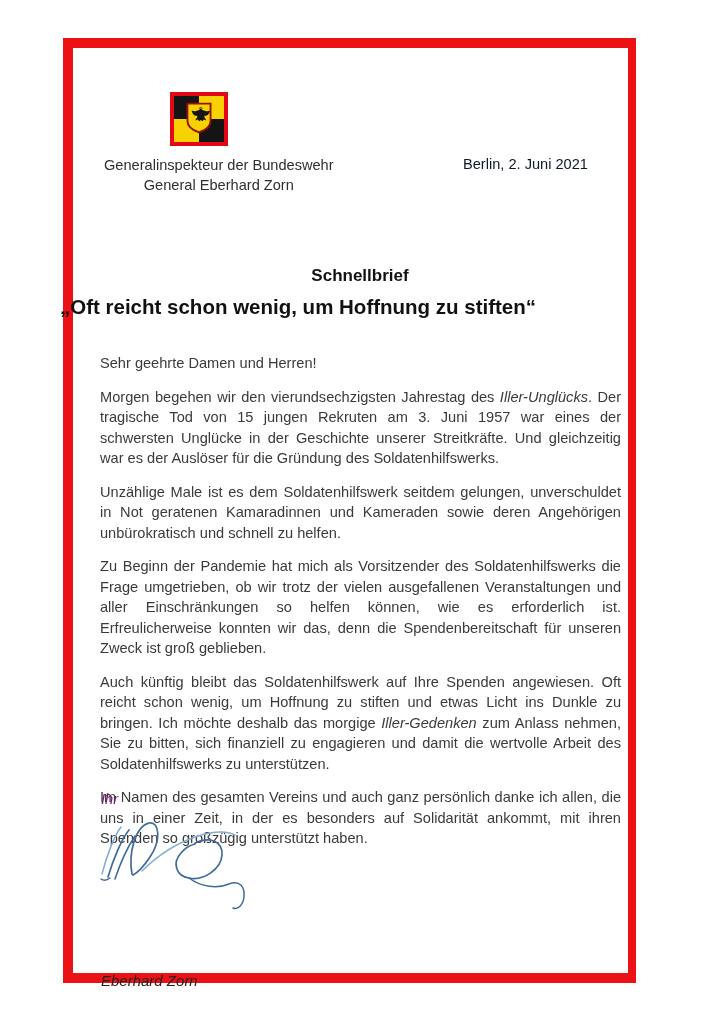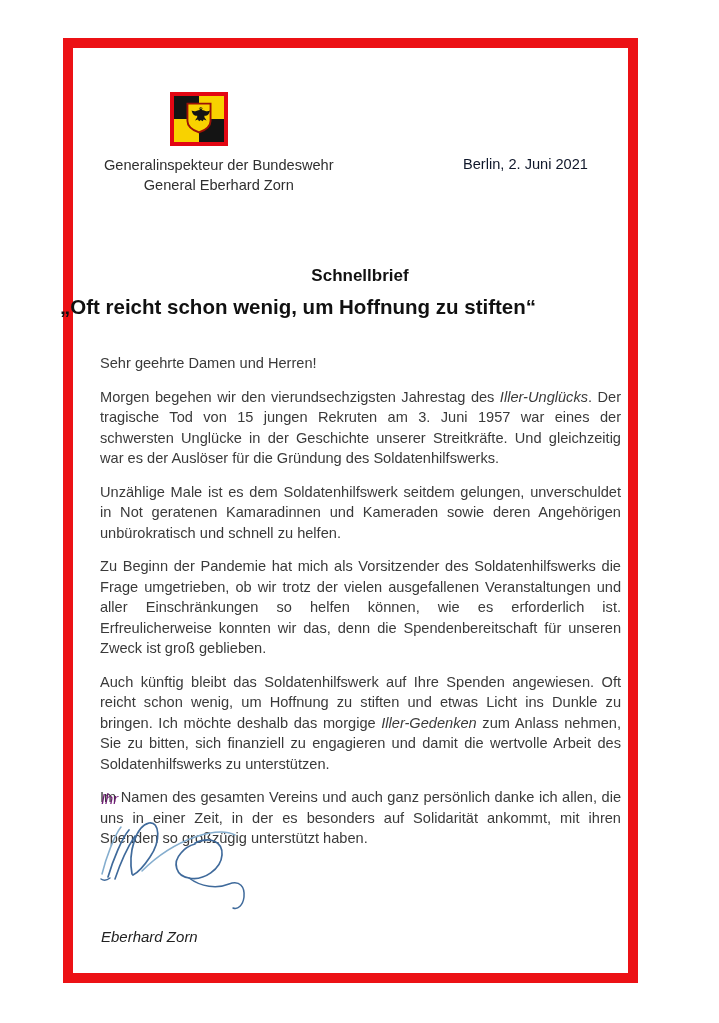--- a/index.html
+++ b/index.html
@@ -1,17 +1,17 @@
 <!DOCTYPE html>
 <html lang="de" style="--frame-red: #ec1115; --logo-red: #e30613; --logo-yellow: #f8d200; --logo-black: #141414; --heading: #111111; --bodycol: #3a3a3a; --sig-ink: #3f6a9b; --sig-light: #84adce;"><head>
 <meta charset="utf-8">
 <style>
   html,body{margin:0;padding:0;background:#ffffff;}
   .page{
-    position:relative;width:719px;height:1023px;background:#fff;overflow:hidden;
+    position:relative;width:636px;height:1023px;background:#fff;overflow:hidden;
     font-family:"Liberation Sans", sans-serif;
   }
   .frame{
     position:absolute;left:63px;top:38px;width:575px;height:945px;
     border:10px solid var(--frame-red,#ec1115);box-sizing:border-box;
   }
   
   .logo{
     position:absolute;left:170px;top:92px;width:58px;height:54px;
     background:var(--logo-red,#e30613);padding:4px;box-sizing:border-box;
@@ -42,21 +42,21 @@
     font-size:14.6px;line-height:20.5px;color:var(--bodycol,#3a3a3a);
     text-align:justify;
   }
   .body p{margin:0;}
   .body p + p{margin-top:13px;}
   .body .salutation{text-align:left;}
   .it{font-style:italic;}
   
   .valediction{position:absolute;left:101px;top:791px;font-style:italic;font-size:14.8px;color:#701a75;}
   .signature{position:absolute;left:94px;top:806px;}
-  .sig-name{position:absolute;left:101px;top:928px;font-style:italic;font-size:15px;color:#222;}
+  .sig-name{position:absolute;left:101px;top:972px;font-style:italic;font-size:15px;color:#222;}
 </style>
 </head>
 <body>
 
 <div class="page">
 
   <div class="frame"></div>
 
   <div class="logo">
     <div class="logo-grid">

